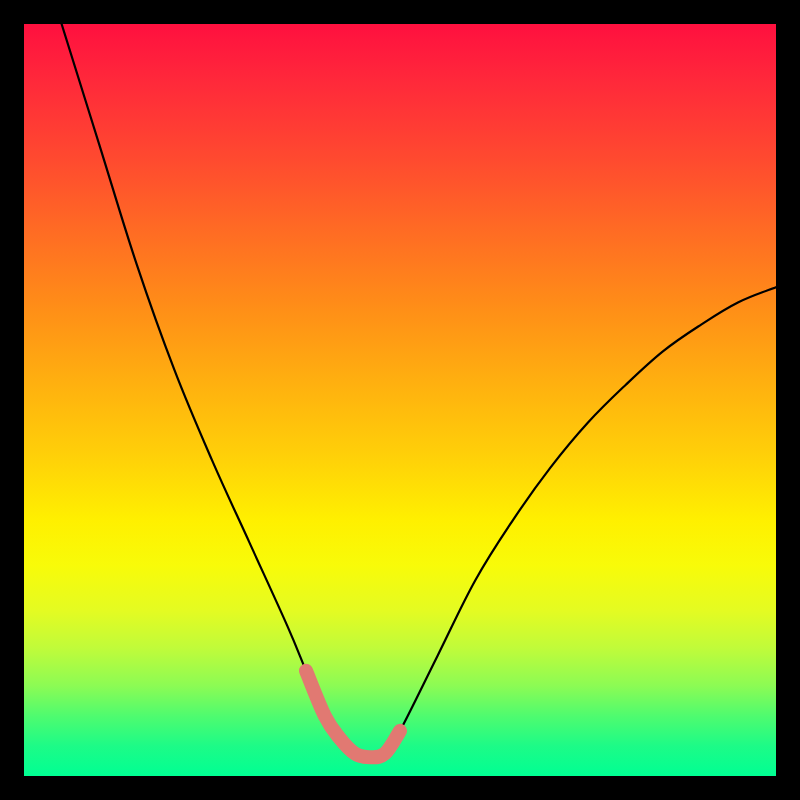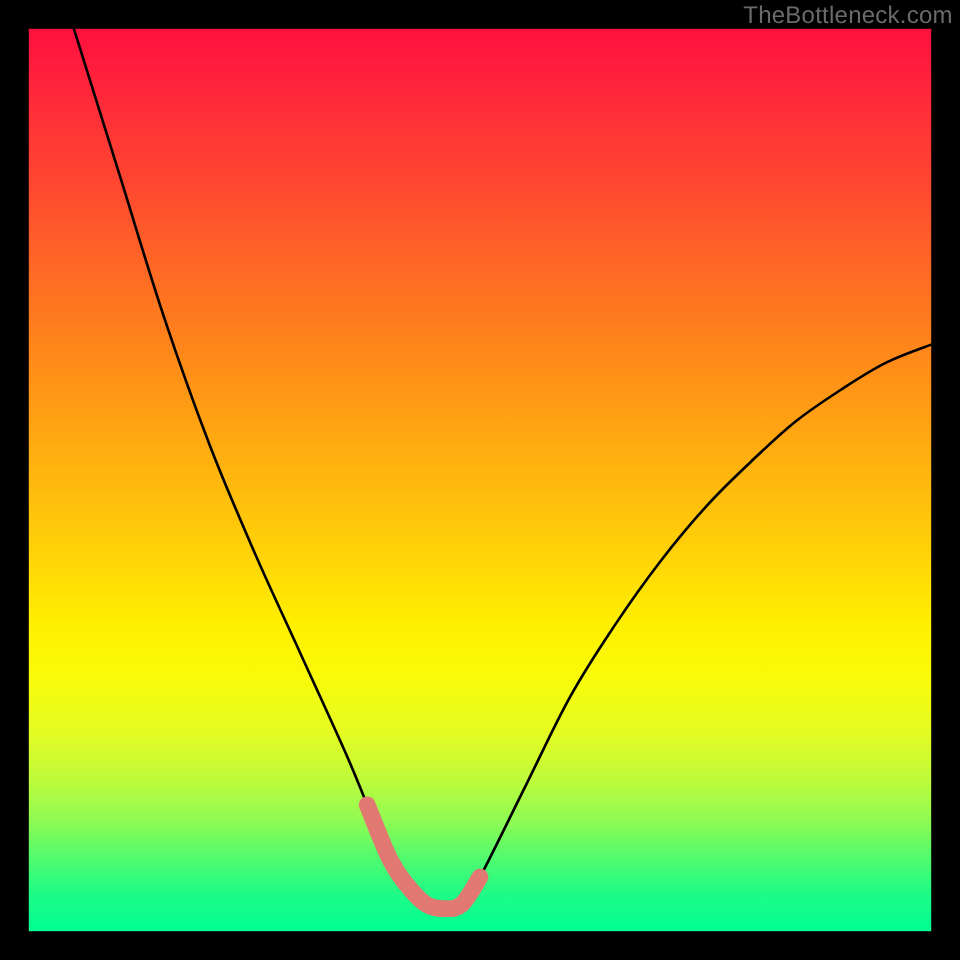--- a/index.html
+++ b/index.html
@@ -57,21 +57,20 @@
     right: 6px;
     color: #6a6a6a;
     font-size: 20px;
     letter-spacing: 0.2px;
   }
 </style>
 </head>
 <body>
 
 <div class="frame">
-  <div class="watermark">TheBottleneck.com</div>
 
   <div class="plot-area">
     <svg class="svg-layer" viewBox="0 0 752 752" preserveAspectRatio="none">
       <path id="curve-path" fill="none" stroke="#000000" stroke-width="2.2" stroke-linecap="round" stroke-linejoin="round" d="M 37.60 0.00 C 44.37 21.66, 61.66 77.00, 75.20 120.32 C 88.74 163.64, 99.26 200.03, 112.80 240.64 C 126.34 281.25, 136.86 310.73, 150.40 345.92 C 163.94 381.11, 174.46 405.03, 188.00 436.16 C 201.54 467.29, 212.06 489.10, 225.60 518.88 C 239.14 548.66, 253.05 578.59, 263.20 601.60 C 273.35 624.61, 275.23 630.48, 282.00 646.72 C 288.77 662.96, 294.71 679.66, 300.80 691.84 C 306.89 704.02, 310.43 707.63, 315.84 714.40 C 321.25 721.17, 325.47 726.06, 330.88 729.44 C 336.29 732.82, 340.51 733.20, 345.92 733.20 C 351.33 733.20, 355.55 734.18, 360.96 729.44 C 366.37 724.70, 366.52 724.48, 376.00 706.88 C 385.48 689.28, 400.06 658.75, 413.60 631.68 C 427.14 604.61, 437.66 580.84, 451.20 556.48 C 464.74 532.12, 475.26 516.62, 488.80 496.32 C 502.34 476.02, 512.86 461.28, 526.40 443.68 C 539.94 426.08, 550.46 413.45, 564.00 398.56 C 577.54 383.67, 588.06 373.82, 601.60 360.96 C 615.14 348.10, 625.66 337.95, 639.20 327.12 C 652.74 316.29, 663.26 309.60, 676.80 300.80 C 690.34 292.00, 700.86 285.01, 714.40 278.24 C 727.94 271.47, 745.23 265.91, 752.00 263.20"></path>
       <path id="highlight-path" fill="none" stroke="#e17972" stroke-width="14" stroke-linecap="round" stroke-linejoin="round" d="M 282.00 646.72 C 285.38 654.84, 294.71 679.66, 300.80 691.84 C 306.89 704.02, 310.43 707.63, 315.84 714.40 C 321.25 721.17, 325.47 726.06, 330.88 729.44 C 336.29 732.82, 340.51 733.20, 345.92 733.20 C 351.33 733.20, 355.55 734.18, 360.96 729.44 C 366.37 724.70, 373.29 710.94, 376.00 706.88"></path>
     </svg>
   </div>
 </div>
 
 </body></html>

